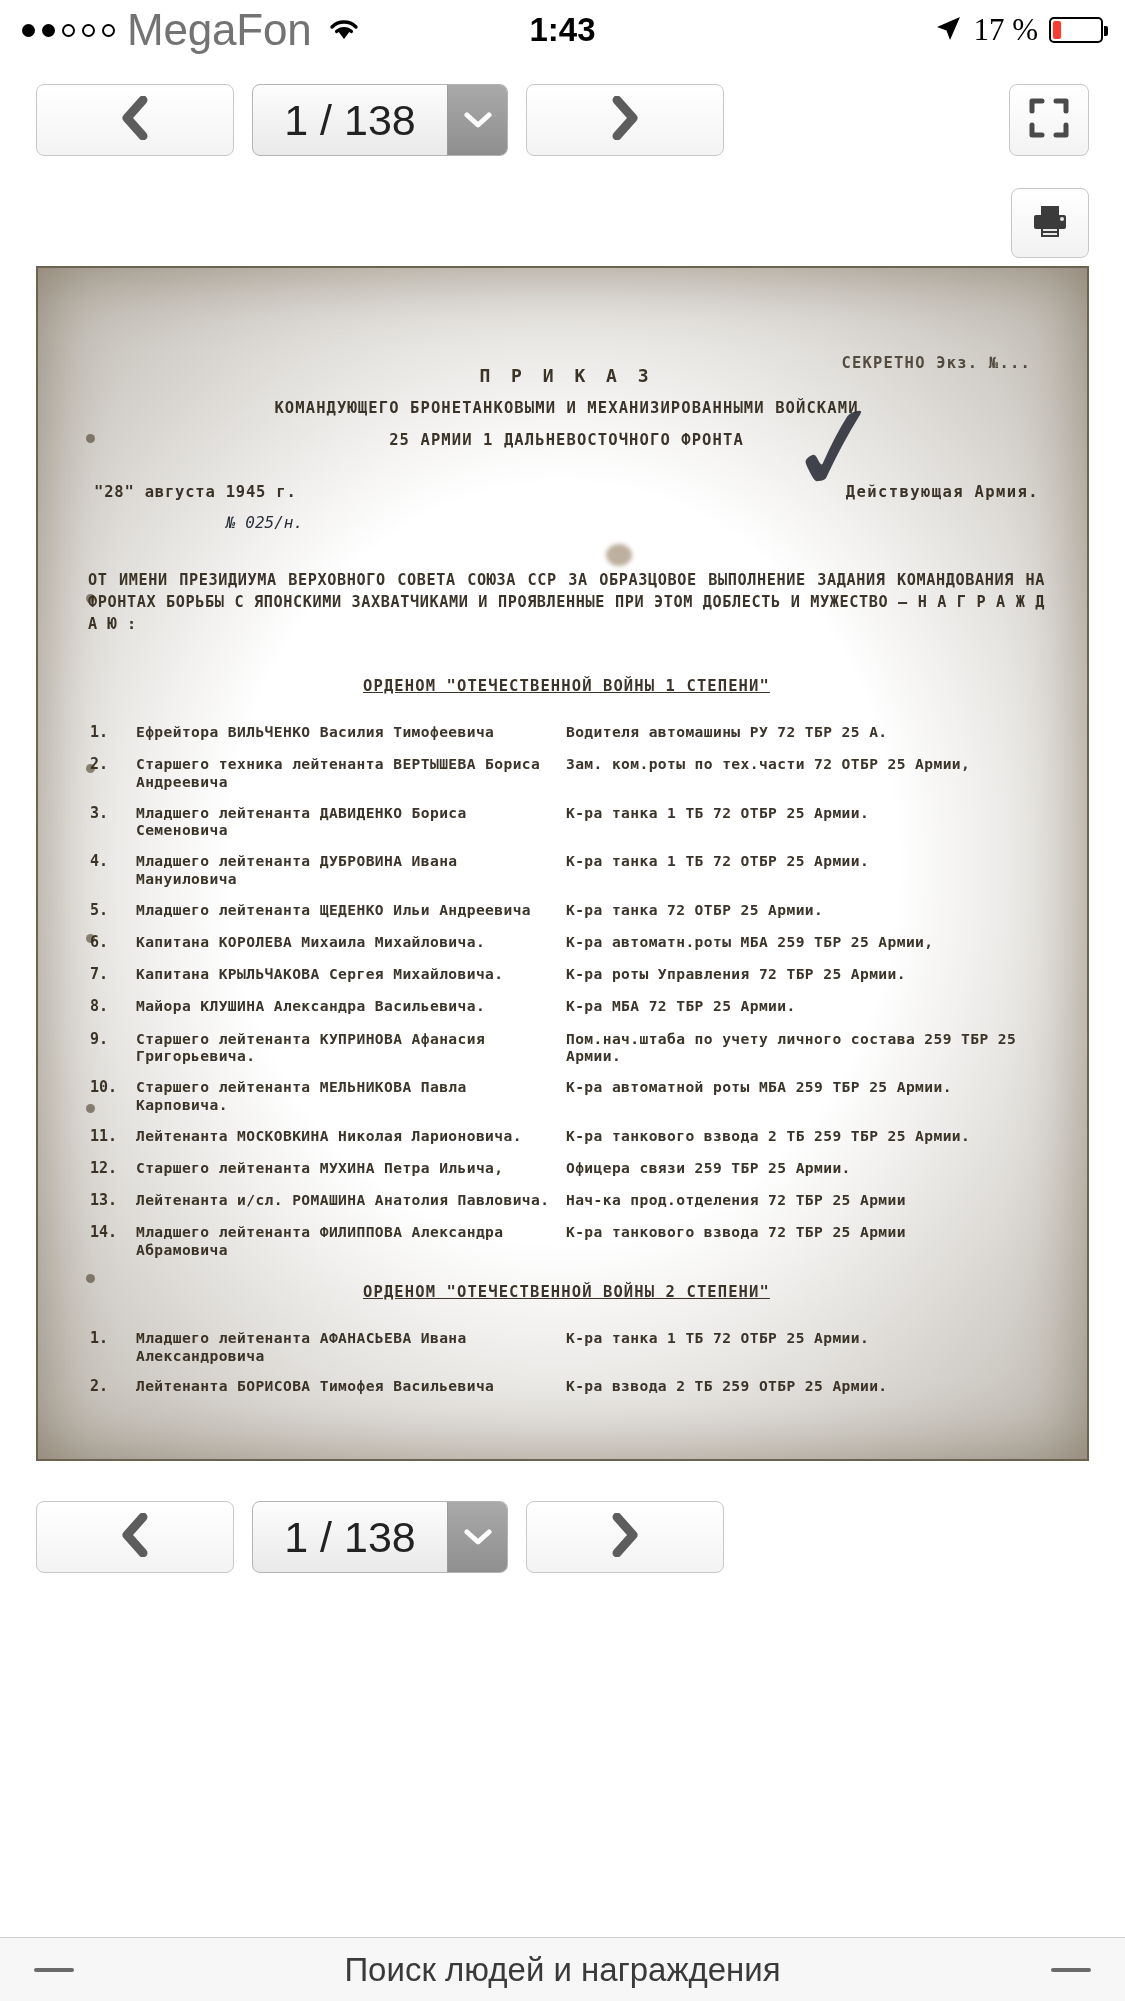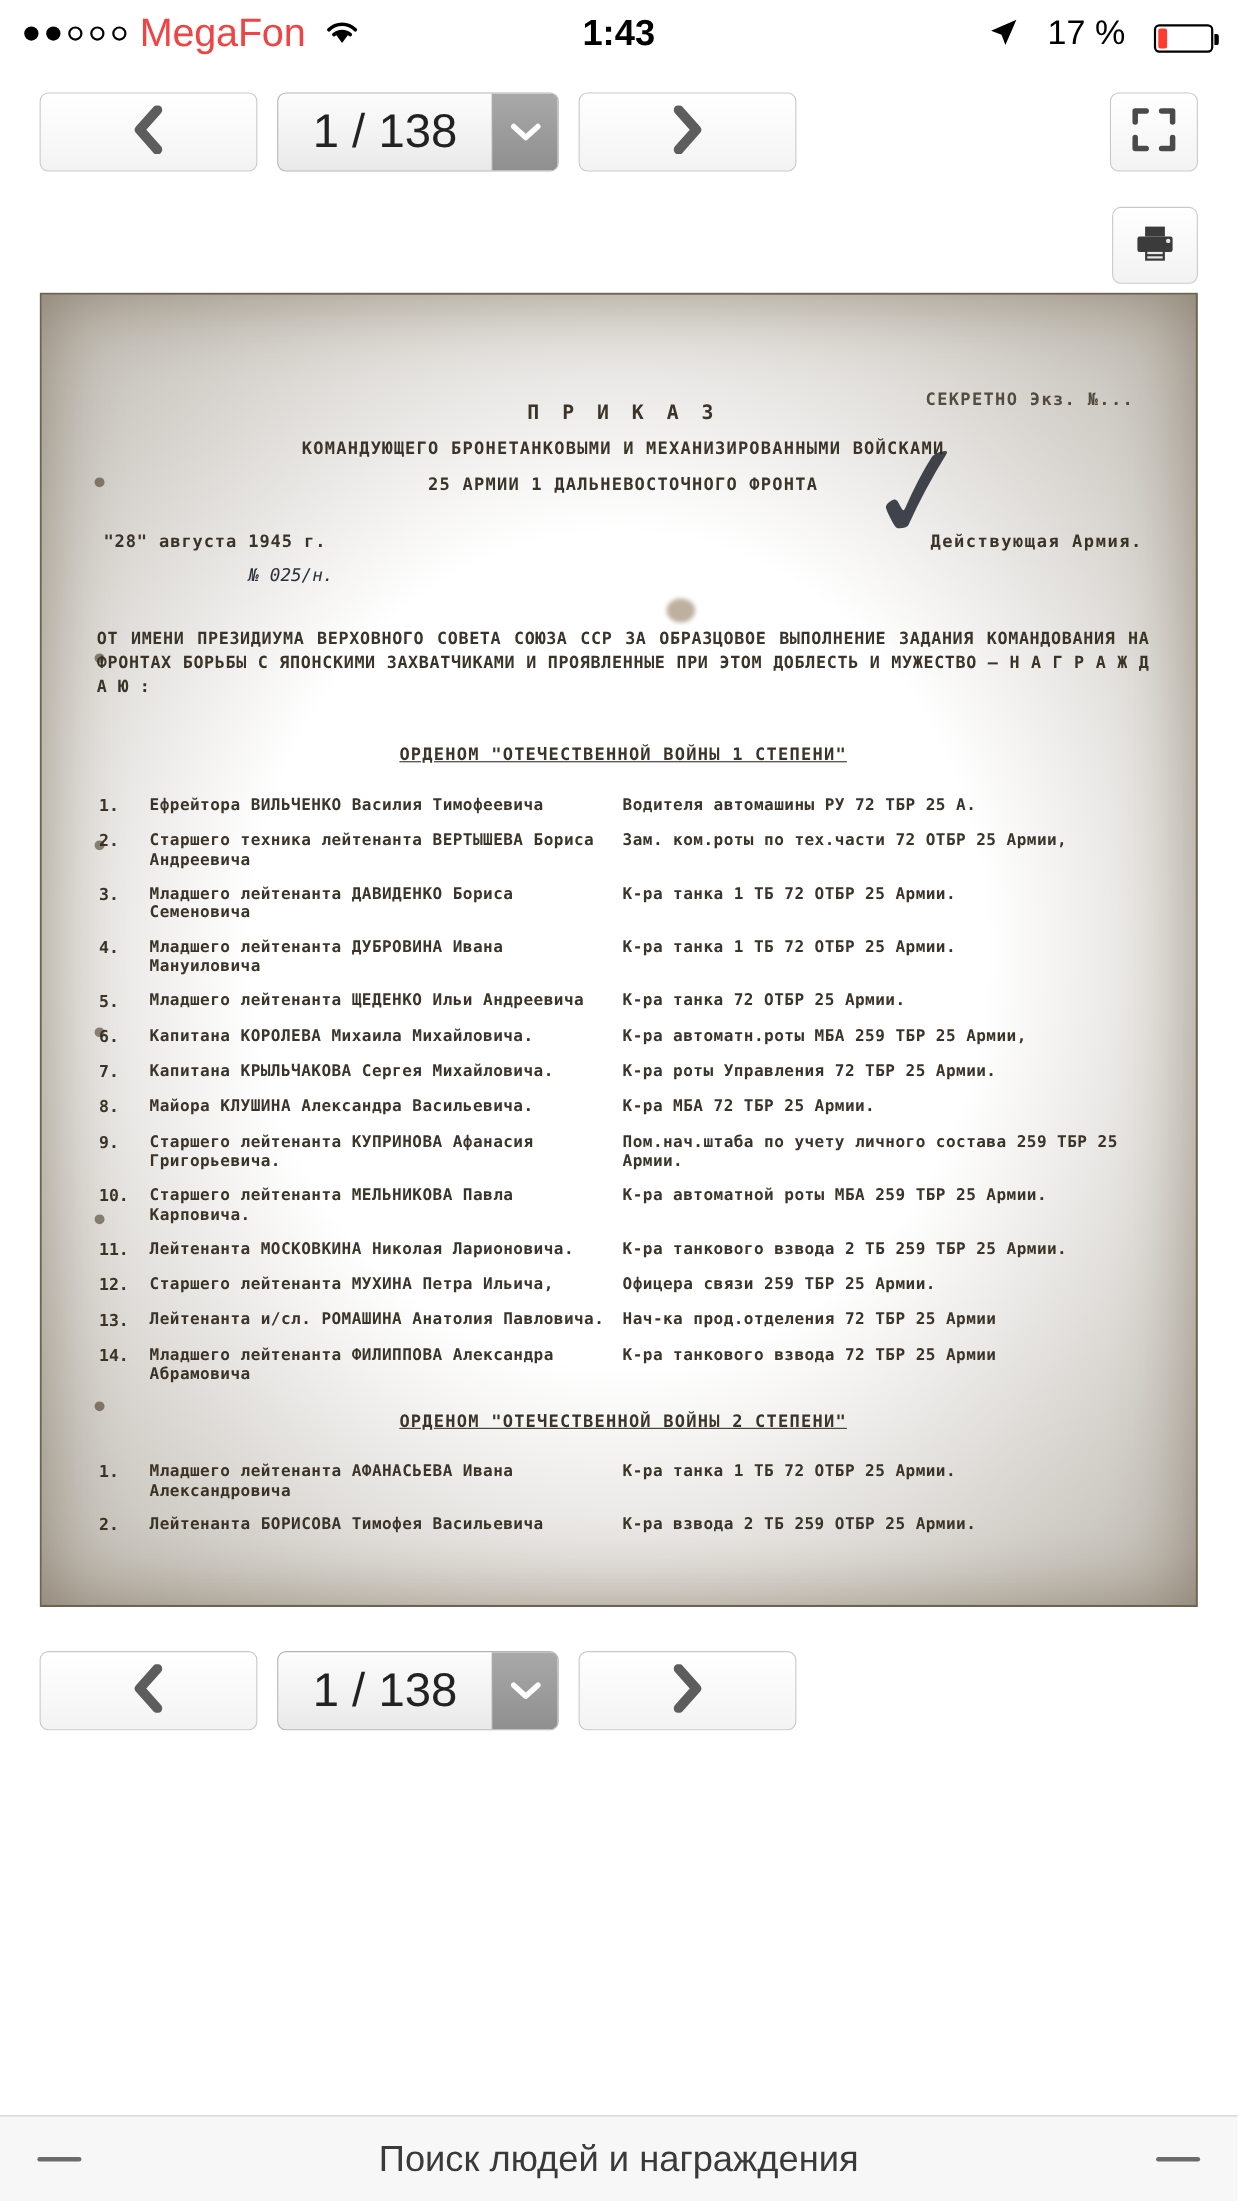--- a/index.html
+++ b/index.html
@@ -18,30 +18,30 @@
     background: #ffffff;
     display: flex;
     align-items: center;
     padding: 0 22px;
     position: relative;
   }
   .sb-left { display: flex; align-items: center; gap: 12px; }
   .dots { display: flex; align-items: center; gap: 7px; }
   .dot { width: 13px; height: 13px; border-radius: 50%; background: #000; }
   .dot.hollow { background: #fff; border: 2px solid #000; }
-  .carrier { font-size: 36px; font-weight: 400; color: #ef4444; letter-spacing: -0.2px; }
+  .carrier { font-size: 44px; font-weight: 400; color: #737373; letter-spacing: -0.2px; }
   .wifi-ico { margin-left: 4px; }
   .sb-center {
     position: absolute; left: 0; right: 0; top: 0; bottom: 0;
     display: flex; align-items: center; justify-content: center;
     pointer-events: none;
   }
   .clock { font-size: 33px; font-weight: 700; color: #000; }
   .sb-right {
-    margin-left: auto; display: flex; align-items: flex-end; gap: 26px;
+    margin-left: auto; display: flex; align-items: center; gap: 11px; font-family: Liberation Serif, serif;
   }
   .battery-pct { font-size: 31px; color: #000; }
   .battery {
     width: 54px; height: 26px; border: 2px solid #000; border-radius: 5px;
     position: relative; display: flex; align-items: center; padding: 2px;
   }
   .battery:after {
     content: ""; position: absolute; right: -7px; top: 7px;
     width: 4px; height: 10px; background: #000; border-radius: 0 2px 2px 0;
   }
@@ -181,21 +181,21 @@
   
   .bottom-toolbar {
     margin-top: 38px;
     height: 76px;
     display: flex; align-items: center; padding: 0 36px; gap: 18px;
     overflow: hidden; position: relative;
   }
   
   .tabbar {
     position: absolute; left: 0; bottom: 0;
-    width: 1125px; height: 78px;
+    width: 1125px; height: 64px;
     background: #f7f7f7;
     border-top: 1px solid #cfcfcf;
     display: flex; align-items: center; justify-content: space-between;
     padding: 0 34px;
   }
   .tab-title { font-size: 33px; color: #3a3a3a; }
   .dash { width: 40px; height: 4px; background: #6b6b6b; border-radius: 2px; }
 </style>
 </head>
 <body>

